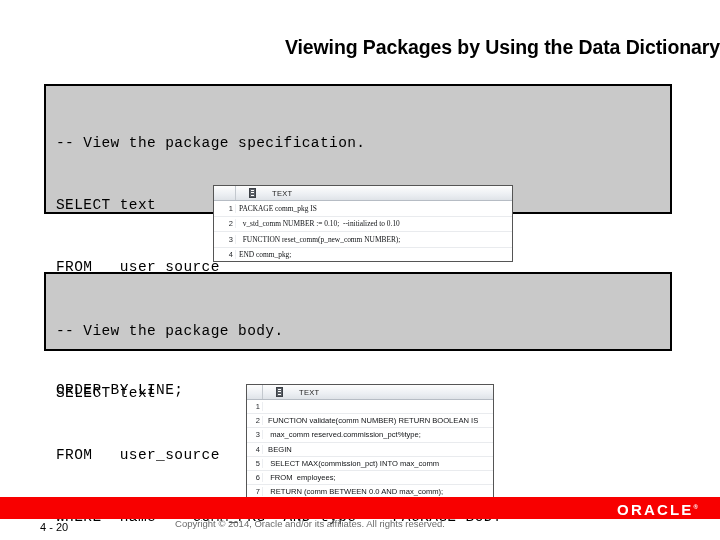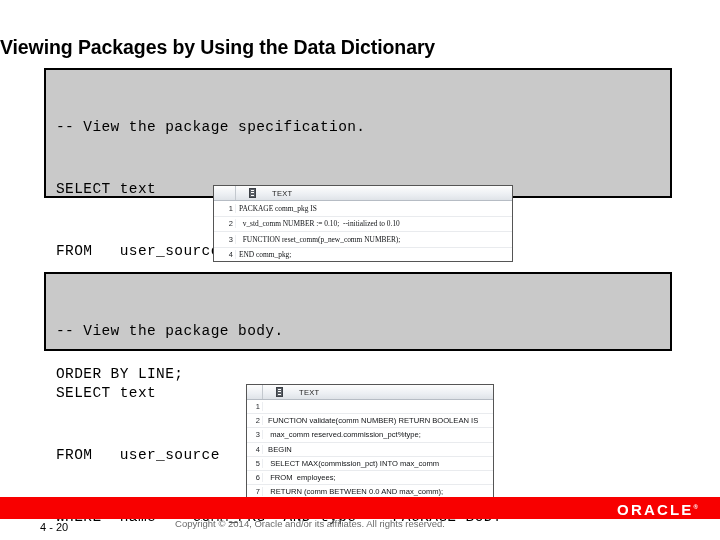--- a/index.html
+++ b/index.html
@@ -14,21 +14,21 @@
     overflow: hidden;
     position: relative;
   }
 
   
   .slide-title {
     position: absolute;
     top: 36px;
     left: 0;
     width: 720px;
-    text-align: left;
+    text-align: right;
     font-size: 19.5px;
     font-weight: bold;
     color: #000000;
     letter-spacing: -0.1px;
     font-family: "Liberation Sans", sans-serif;
   }
 
   
   .code-box {
     position: absolute;
@@ -38,21 +38,21 @@
     font-family: "Liberation Mono", monospace;
     font-size: 14.5px;
     line-height: 20.6px;
     color: #000000;
     white-space: pre;
     padding: 6px 0 6px 10px;
     letter-spacing: 0.4px;
   }
   #code-box-1 {
     left: 44px;
-    top: 68px;
+    top: 84px;
     width: 628px;
     height: 130px;
   }
   #code-box-2 {
     left: 44px;
     top: 272px;
     width: 628px;
     height: 79px;
   }
   .code-line {

